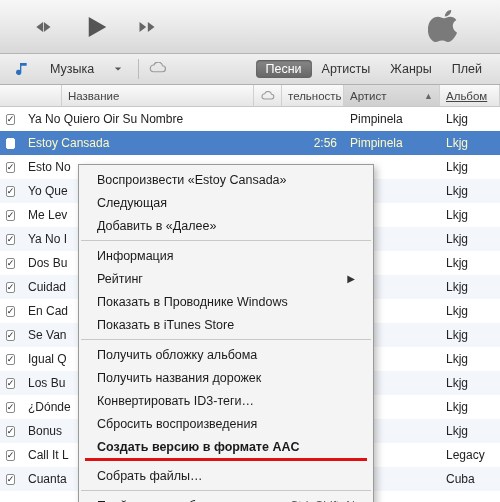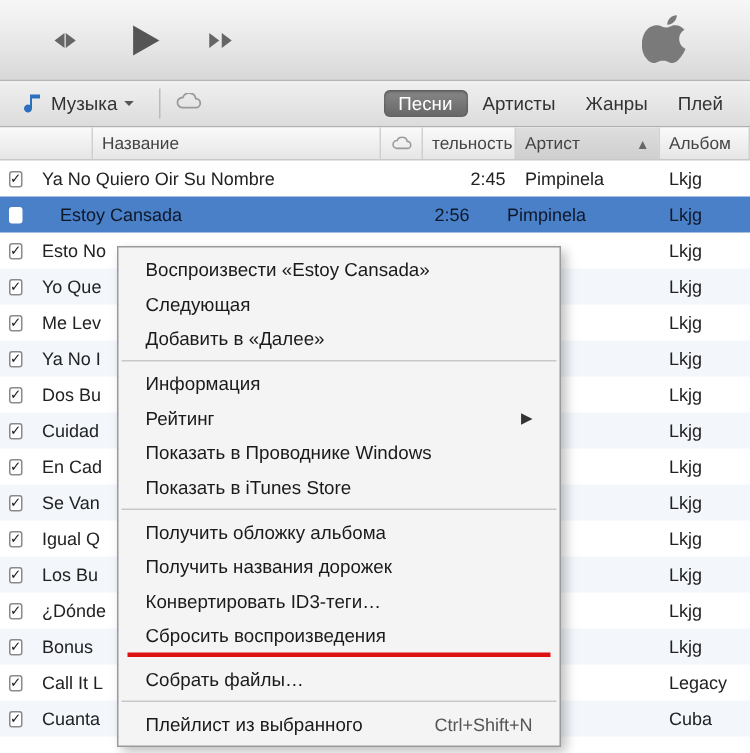--- a/index.html
+++ b/index.html
@@ -25,21 +25,21 @@
   }
 
   
   .viewbar {
     height: 31px;
     background: linear-gradient(to bottom, #f0f0f0, #dcdcdc);
     border-bottom: 1px solid #b0b0b0;
     display: flex; align-items: center; padding: 0 8px; gap: 8px; font-size: 12.5px; color: #333;
   }
   .lib-select {
-    display: flex; align-items: center; gap: 4px;
+    display: flex; align-items: center; gap: 20px;
     padding: 2px 6px; border-radius: 4px; cursor: pointer;
   }
   .music-icon { width:16px; height:16px; }
   .lib-sep { width:1px; height:20px; background:#bbb; margin:0 2px; }
   .cloud-icon { width:18px; height:12px; color:#9a9a9a; }
   .viewtabs { display:flex; gap:0; margin-left:auto; align-items:center; }
   .viewtab { padding: 2px 10px; border-radius:4px; cursor:pointer; }
   .viewtab.active {
     background: linear-gradient(to bottom,#888,#666); color:#fff;
     box-shadow: inset 0 1px 2px rgba(0,0,0,.4);
@@ -52,27 +52,27 @@
     border-bottom:1px solid #c8c8c8;
     font-size:11.5px; color:#444;padding-left:40px;
   }
   .colheaders > div { border-right:1px solid #d0d0d0; height:100%; display:flex; align-items:center; padding:0 6px; }
   .col-chk { width:22px; justify-content:center; }
   .col-name { flex:1; }
   .col-cloud { width:28px; justify-content:center; }
   .col-dur { width:62px; }
   .col-artist { width:96px; background: linear-gradient(to bottom,#dedede,#cfcfcf); }
   .col-artist .sort { margin-left:auto; font-size:9px; color:#666; }
-  .col-album { width:60px; border-right:none; }
+  .col-album { width:60px; border-right:none;text-decoration:underline; }
 
   
   .tracks { flex:1; overflow:hidden; font-size:12px; color:#222; }
   .row { height:24px; display:flex; align-items:center; }
   .row.alt { background:#f3f6fb; }
-  .row.sel { background:#4a80c8; color:#0f172a;gap:12px; }
+  .row.sel { background:#4a80c8; color:#fef9c3; }
   .row > div { padding:0 6px; height:100%; display:flex; align-items:center; border-right:1px solid rgba(0,0,0,0); }
   .row .c-chk { width:22px; justify-content:center; }
   .row .c-name { flex:1; white-space:nowrap; overflow:hidden; text-overflow:clip; }
   .row .c-cloud { width:28px; }
   .row .c-dur { width:62px; justify-content:flex-end; }
   .row .c-artist { width:96px; white-space:nowrap; overflow:hidden; }
   .row .c-album { width:60px; }
   .chk { width:11px; height:11px; border:1px solid #8a8a8a; border-radius:2px; background:#fff; display:flex; align-items:center; justify-content:center; }
   .chk::after { content:"✓"; font-size:9px; color:#1a1a1a; line-height:1; }
   .row.sel .chk { border-color:#fff; }
@@ -167,21 +167,20 @@
       </div>
   </div>
 
   <div class="tracks" id="tracks">
       <div class="row">
         <div class="c-chk">
           <span class="chk"></span>
         </div>
         <div class="c-name">Ya No Quiero Oir Su Nombre</div>
         <div class="c-cloud"></div>
-        <div class="c-dur">2:45</div>
         <div class="c-artist">Pimpinela</div>
         <div class="c-album">Lkjg</div>
       </div>
       <div class="row sel">
         <div class="c-chk">
           <span class="chk"></span>
         </div>
         <div class="c-name">Estoy Cansada</div>
         <div class="c-cloud"></div>
         <div class="c-dur">2:56</div>
@@ -340,20 +339,21 @@
       <span>Рейтинг</span>
       <span class="sub">▶</span>
     </div>
     <div class="ctx-item">Показать в Проводнике Windows</div>
     <div class="ctx-item">Показать в iTunes Store</div>
     <div class="ctx-hr"></div>
     <div class="ctx-item">Получить обложку альбома</div>
     <div class="ctx-item">Получить названия дорожек</div>
     <div class="ctx-item">Конвертировать ID3-теги…</div>
     <div class="ctx-item">Сбросить воспроизведения</div>
+    <div class="ctx-item hl">Создать версию в формате AAC</div>
     <div class="ctx-under"></div>
     <div class="ctx-item">Собрать файлы…</div>
     <div class="ctx-hr"></div>
     <div class="ctx-item">
       <span>Плейлист из выбранного</span>
       <span class="shortcut">Ctrl+Shift+N</span>
     </div>
   </div>
 
 </div>

